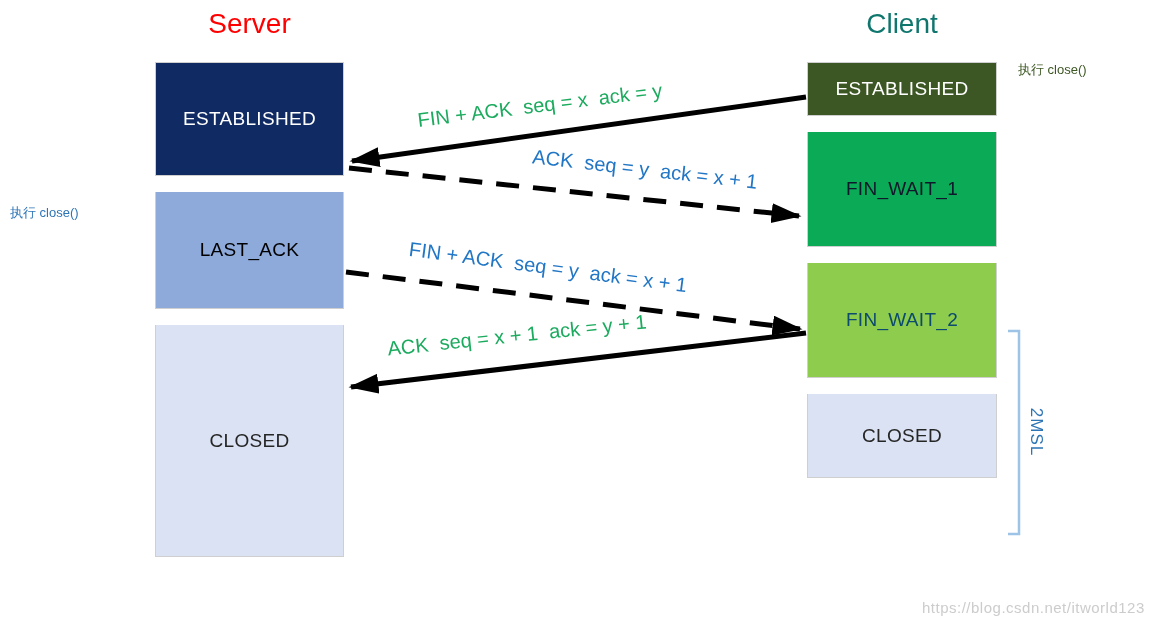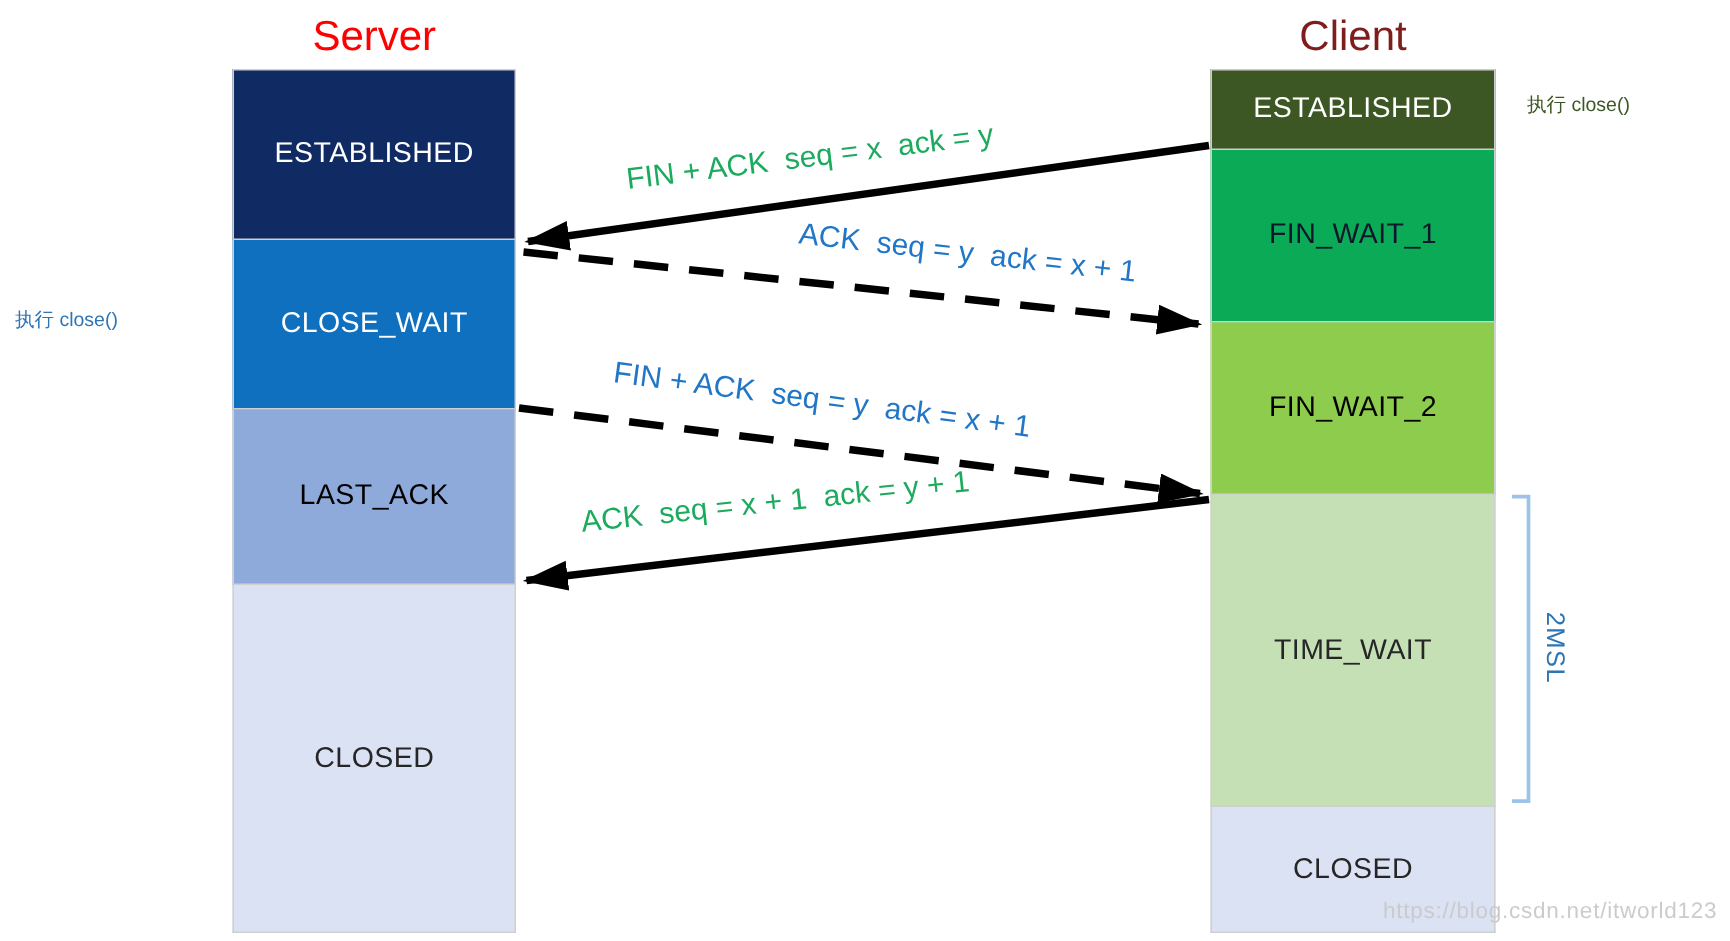--- a/index.html
+++ b/index.html
@@ -7,21 +7,21 @@
     position:relative;width:1153px;height:627px;overflow:hidden;
     font-family:"Liberation Sans",sans-serif;background:#ffffff;
   }
   .col-title{
     position:absolute;top:8px;font-size:28px;text-align:center;font-weight:500;
   }
   .column{position:absolute;top:46px;z-index:1;}
   .state{
     box-sizing:border-box;border:1px solid #cfcfcf;border-top-width:0;
     display:flex;align-items:center;justify-content:center;
-    font-size:19px;letter-spacing:.3px;
+    font-size:19px;letter-spacing:.3px;margin-top:16px;
   }
   .state:first-child{border-top-width:1px;}
   .arrow-svg{position:absolute;left:0;top:0;z-index:2;pointer-events:none;}
   .msg-label{
     position:absolute;z-index:3;font-size:20px;text-align:center;
     white-space:pre;transform-origin:center center;
   }
   .note{position:absolute;z-index:3;font-size:13px;white-space:pre;}
   .msl-label{
     position:absolute;z-index:3;font-size:17px;text-align:center;
@@ -31,34 +31,32 @@
     position:absolute;z-index:4;font-size:15px;color:rgba(201,201,201,0.95);
     letter-spacing:.5px;
   }
 </style>
 </head>
 <body>
 
 <div class="canvas">
 
   <div class="col-title" style="left: 155px; width: 189px; color: rgb(255, 0, 0);">Server</div>
-  <div class="col-title" style="left: 807px; width: 190px; color: #7f1d1d;">Client</div>
+  <div class="col-title" style="left: 807px; width: 190px; color: #0f766e;">Client</div>
 
   <div class="column" style="left:155px;width:189px;">
     <div class="state" style="height: 114px; background: rgb(16, 42, 99); color: rgb(255, 255, 255);">ESTABLISHED</div>
-    <div class="state" style="height: 113px; background: rgb(15, 112, 192); color: rgb(255, 255, 255);">CLOSE_WAIT</div>
     <div class="state" style="height: 117px; background: rgb(142, 170, 219); color: #000000;">LAST_ACK</div>
     <div class="state" style="height: 232px; background: rgb(218, 226, 243); color: rgb(38, 38, 38);">CLOSED</div>
   </div>
 
   <div class="column" style="left:807px;width:190px;">
     <div class="state" style="height: 54px; background: rgb(60, 87, 35); color: rgb(255, 255, 255);">ESTABLISHED</div>
     <div class="state" style="height: 115px; background: rgb(11, 170, 87); color: #0f172a;">FIN_WAIT_1</div>
-    <div class="state" style="height: 115px; background: rgb(142, 204, 78); color: #000000;">FIN_WAIT_2</div>
-    <div class="state" style="height: 208px; background: rgb(197, 224, 180); color: rgb(38, 38, 38);">TIME_WAIT</div>
+    <div class="state" style="height: 115px; background: rgb(142, 204, 78); color: #0c4a6e;">FIN_WAIT_2</div>
     <div class="state" style="height: 84px; background: rgb(218, 226, 243); color: rgb(38, 38, 38);">CLOSED</div>
   </div>
 
   <svg class="arrow-svg" width="1153" height="627" viewBox="0 0 1153 627">
     <defs>
       <marker id="ah" markerWidth="7" markerHeight="5" refX="5.5" refY="2" orient="auto" markerUnits="strokeWidth">
         <path d="M0,0 L6,2 L0,4 Z" fill="#000000"></path>
       </marker>
     </defs>
     <line x1="806" y1="97" x2="352" y2="161" stroke="#000000" stroke-width="5" marker-end="url(#ah)"></line>

